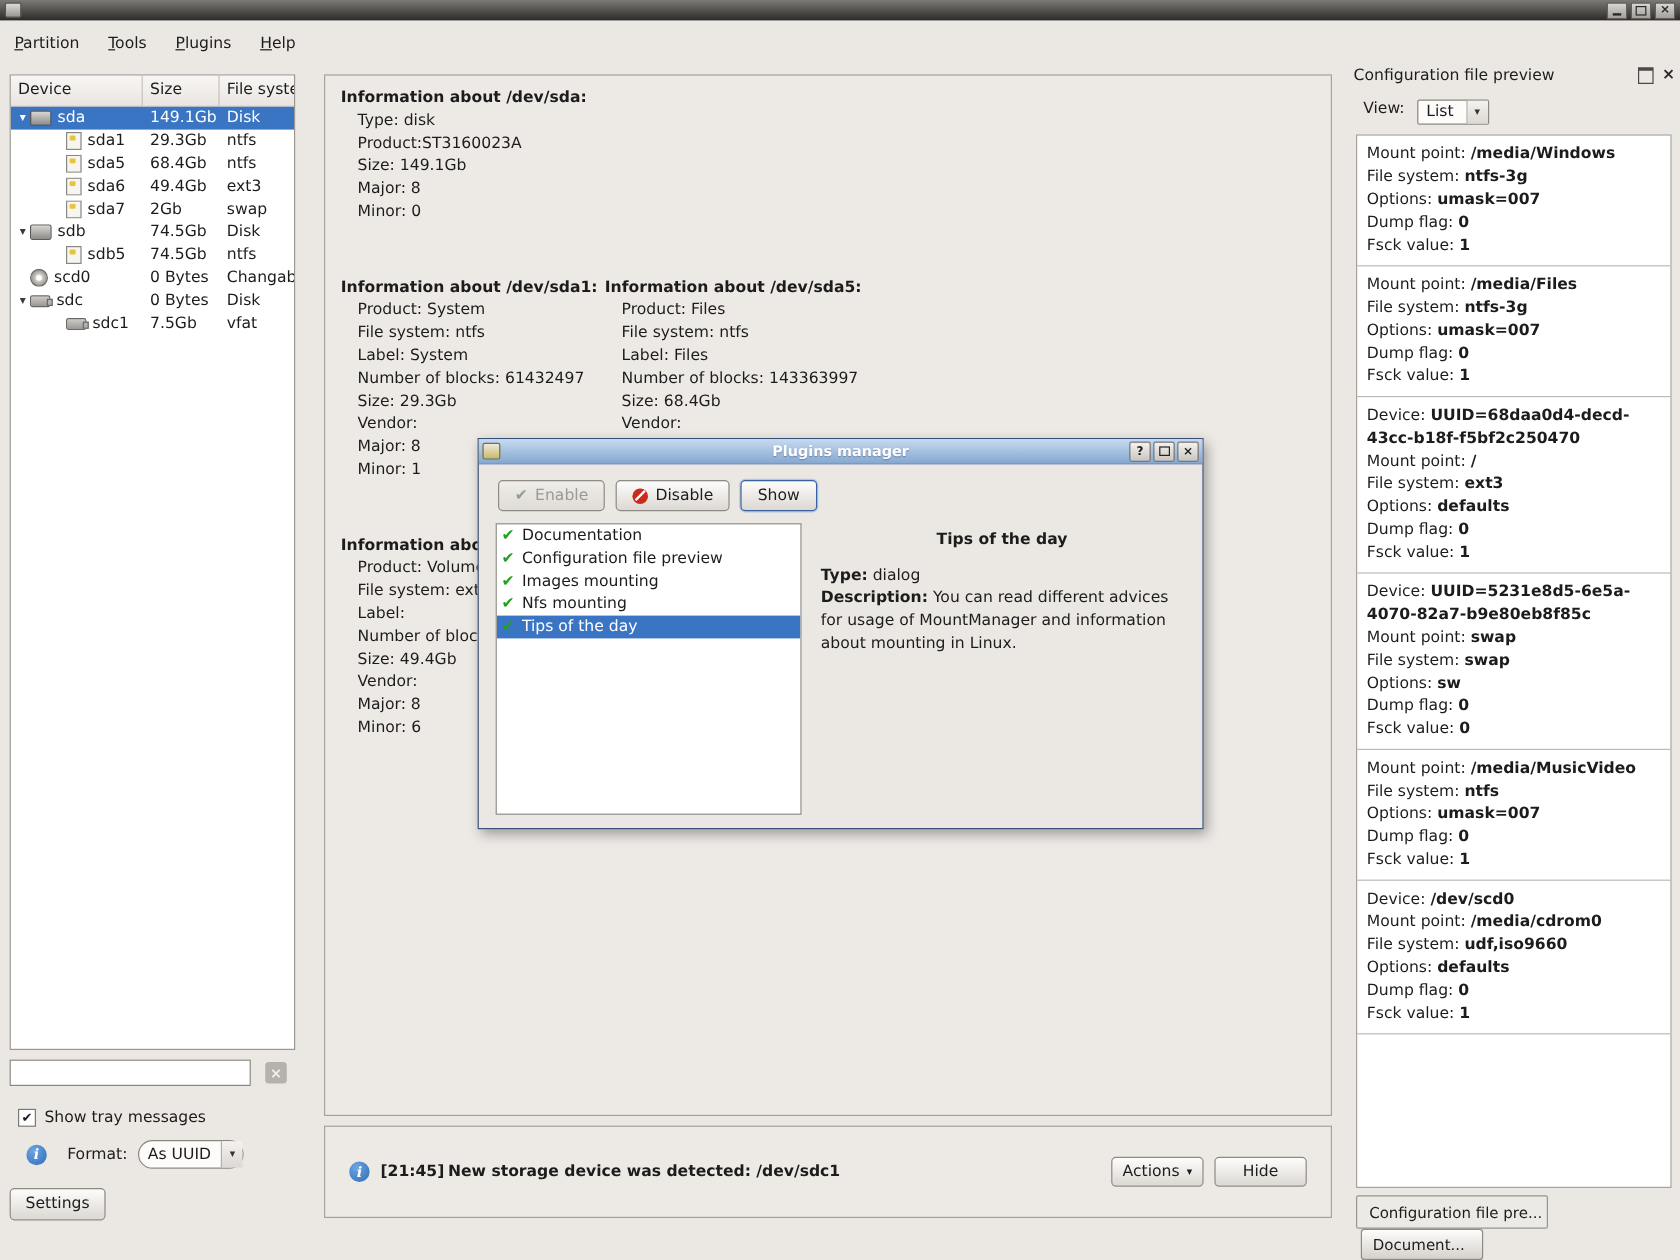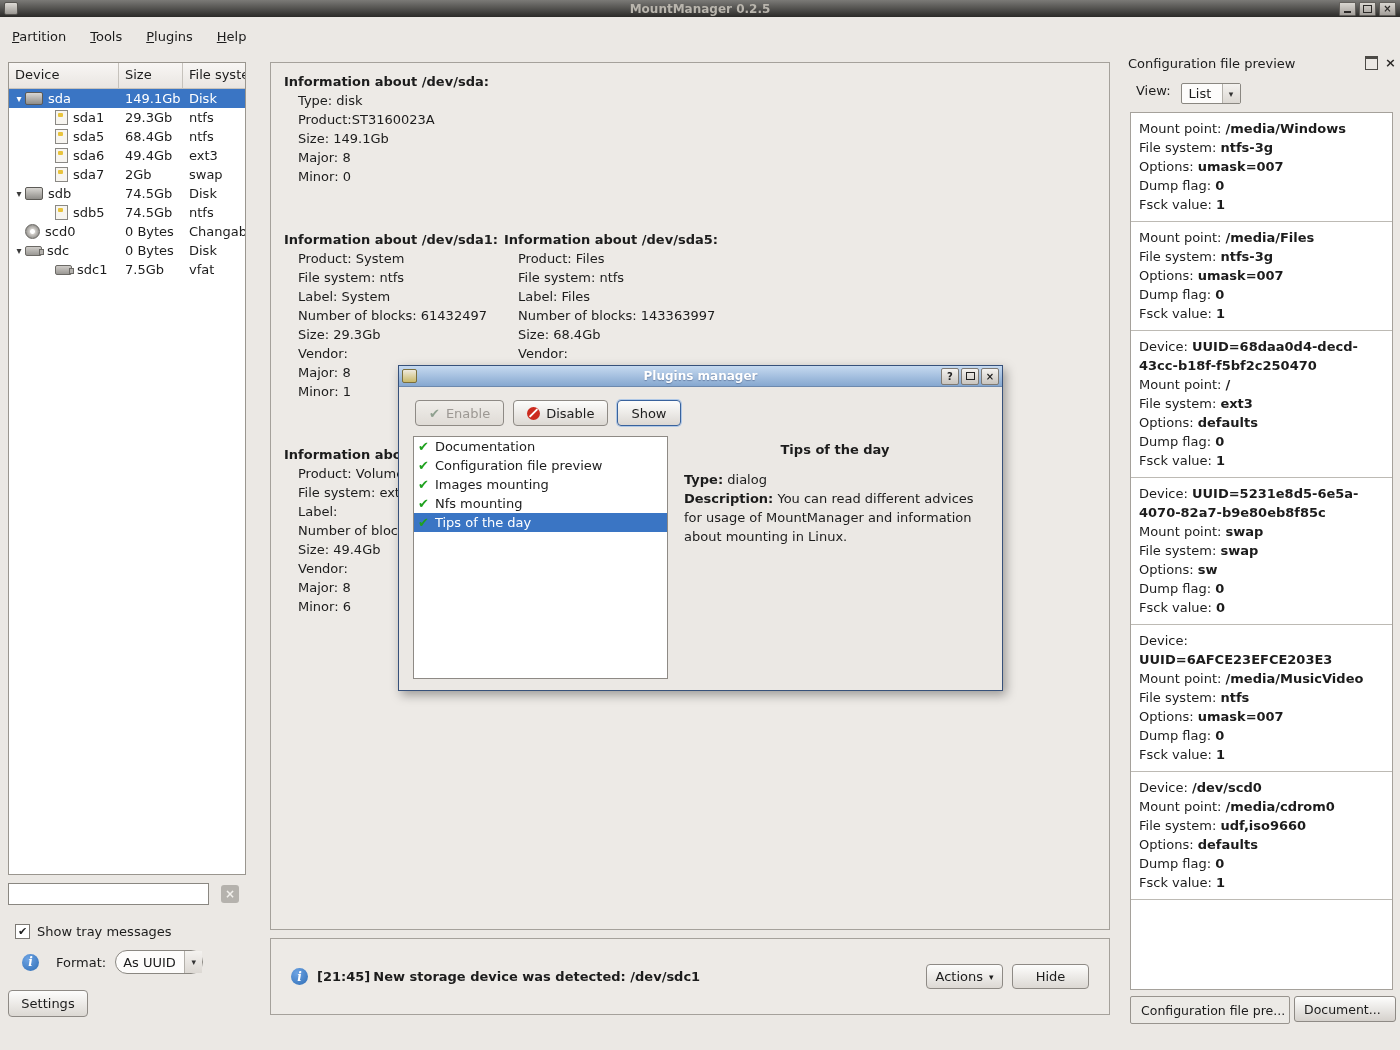--- a/index.html
+++ b/index.html
@@ -99,21 +99,21 @@
   .right-header { position:absolute; left:1128px; top:53px; width:268px; height:20px; display:flex; align-items:center; }
   .right-title { flex:1; }
   .float-icon { width:11px; height:10px; border:1px solid #4c4a46; border-top:3px solid #4c4a46; margin-right:7px; }
   .panel-close { font-size:13px; font-weight:bold; color:#2c2a28; line-height:12px; }
   .view-row { position:absolute; left:1136px; top:83px; display:flex; align-items:flex-start; }
   .view-combo { margin-left:10px; width:60px; height:21px; }
   .right-list { position:absolute; left:1130px; top:112px; width:263px; height:878px; background:#fff; border:1px solid #a5a19b; box-sizing:border-box; overflow:hidden; }
   .config-entry { padding:6px 8px 7px 8px; border-bottom:1px solid #bdbab4; }
   .config-line { line-height:19px; }
   .cl-value { font-weight:bold; }
-  .right-tabs { position:absolute; left:1130px; top:996px; width:266px; display:flex; align-items:flex-start; }
+  .right-tabs { position:absolute; left:1130px; top:996px; width:266px; display:flex; align-items:flex-start;flex-direction:column; }
   .tab { font-size:12.5px; white-space:nowrap; overflow:hidden; box-sizing:border-box; }
   .tab-active { width:160px; height:28px; background:#eceae6; border:1px solid #98948e; border-radius:2px; padding:6px 10px; }
   .tab-inactive { width:102px; height:26px; margin-left:4px; background:linear-gradient(#fdfdfc,#d5d1cc); border:1px solid #8e8a85; border-radius:3px; padding:5px 9px; }
 
   
   .dialog { position:absolute; left:398px; top:365px; width:605px; height:326px; background:#ebe8e4;
     border:1px solid #37517a; box-shadow:3px 4px 10px rgba(0,0,0,0.35); box-sizing:border-box; z-index:10; }
   .dialog-titlebar { height:20px; background:linear-gradient(#c6daf0,#86a8d0); border-bottom:1px solid #6d89ad; display:flex; align-items:center; padding:0 3px; }
   .dialog-icon { width:13px; height:12px; background:linear-gradient(#efeade,#c9b96a); border:1px solid #7a6f3d; border-radius:2px; flex:none; }
   .dialog-title { position:absolute; left:0; right:0; text-align:center; color:#fff; font-weight:bold; font-size:12px; text-shadow:0 1px 1px rgba(60,80,120,.5); }
@@ -136,21 +136,20 @@
   .detail-line { line-height:19px; }
   .detail-desc { line-height:19px; }
 </style>
 </head>
 <body>
 
 <div class="app">
 
   <div class="titlebar">
     <span class="app-icon"></span>
-    <span class="title-text">MountManager 0.2.5</span>
     <span class="win-controls">
       <span class="win-btn">
           <span class="glyph-min"></span>
         </span>
       <span class="win-btn">
           <span class="glyph-restore"></span>
         </span>
       <span class="win-btn">
           <span class="glyph-close">×</span>
         </span>
@@ -376,21 +375,20 @@
       </div>
       <div class="config-entry">
         <div class="config-line"><span class="cl-label">Device: </span><span class="cl-value">UUID=5231e8d5-6e5a-4070-82a7-b9e80eb8f85c</span></div>
         <div class="config-line"><span class="cl-label">Mount point: </span><span class="cl-value">swap</span></div>
         <div class="config-line"><span class="cl-label">File system: </span><span class="cl-value">swap</span></div>
         <div class="config-line"><span class="cl-label">Options: </span><span class="cl-value">sw</span></div>
         <div class="config-line"><span class="cl-label">Dump flag: </span><span class="cl-value">0</span></div>
         <div class="config-line"><span class="cl-label">Fsck value: </span><span class="cl-value">0</span></div>
       </div>
       <div class="config-entry">
-        <div class="config-line"><span class="cl-label">Device: </span><span class="cl-value">UUID=6AFCE23EFCE203E3</span></div>
         <div class="config-line"><span class="cl-label">Mount point: </span><span class="cl-value">/media/MusicVideo</span></div>
         <div class="config-line"><span class="cl-label">File system: </span><span class="cl-value">ntfs</span></div>
         <div class="config-line"><span class="cl-label">Options: </span><span class="cl-value">umask=007</span></div>
         <div class="config-line"><span class="cl-label">Dump flag: </span><span class="cl-value">0</span></div>
         <div class="config-line"><span class="cl-label">Fsck value: </span><span class="cl-value">1</span></div>
       </div>
       <div class="config-entry">
         <div class="config-line"><span class="cl-label">Device: </span><span class="cl-value">/dev/scd0</span></div>
         <div class="config-line"><span class="cl-label">Mount point: </span><span class="cl-value">/media/cdrom0</span></div>
         <div class="config-line"><span class="cl-label">File system: </span><span class="cl-value">udf,iso9660</span></div>

